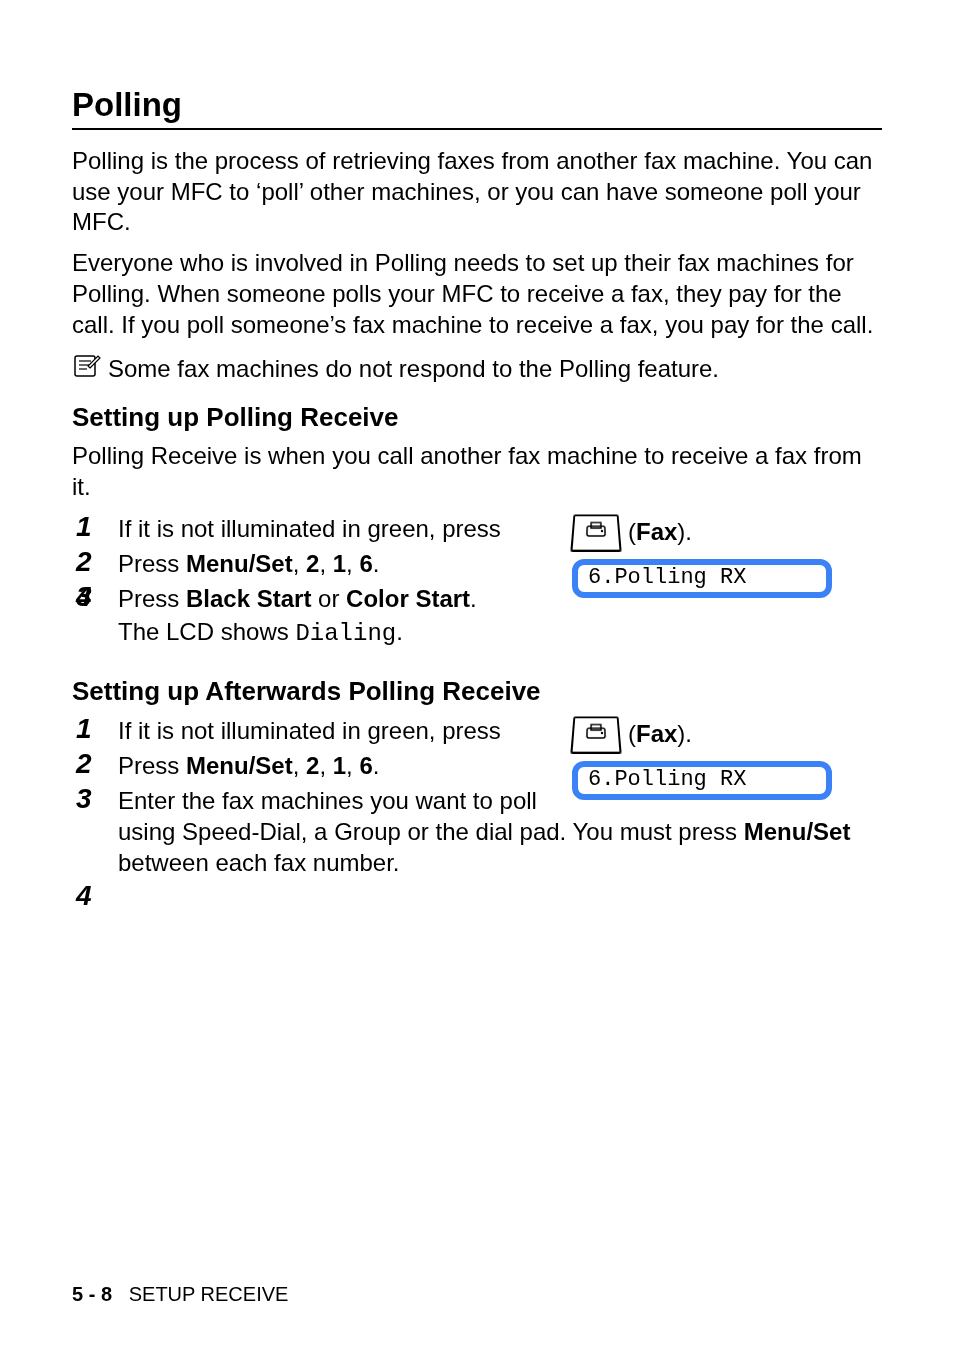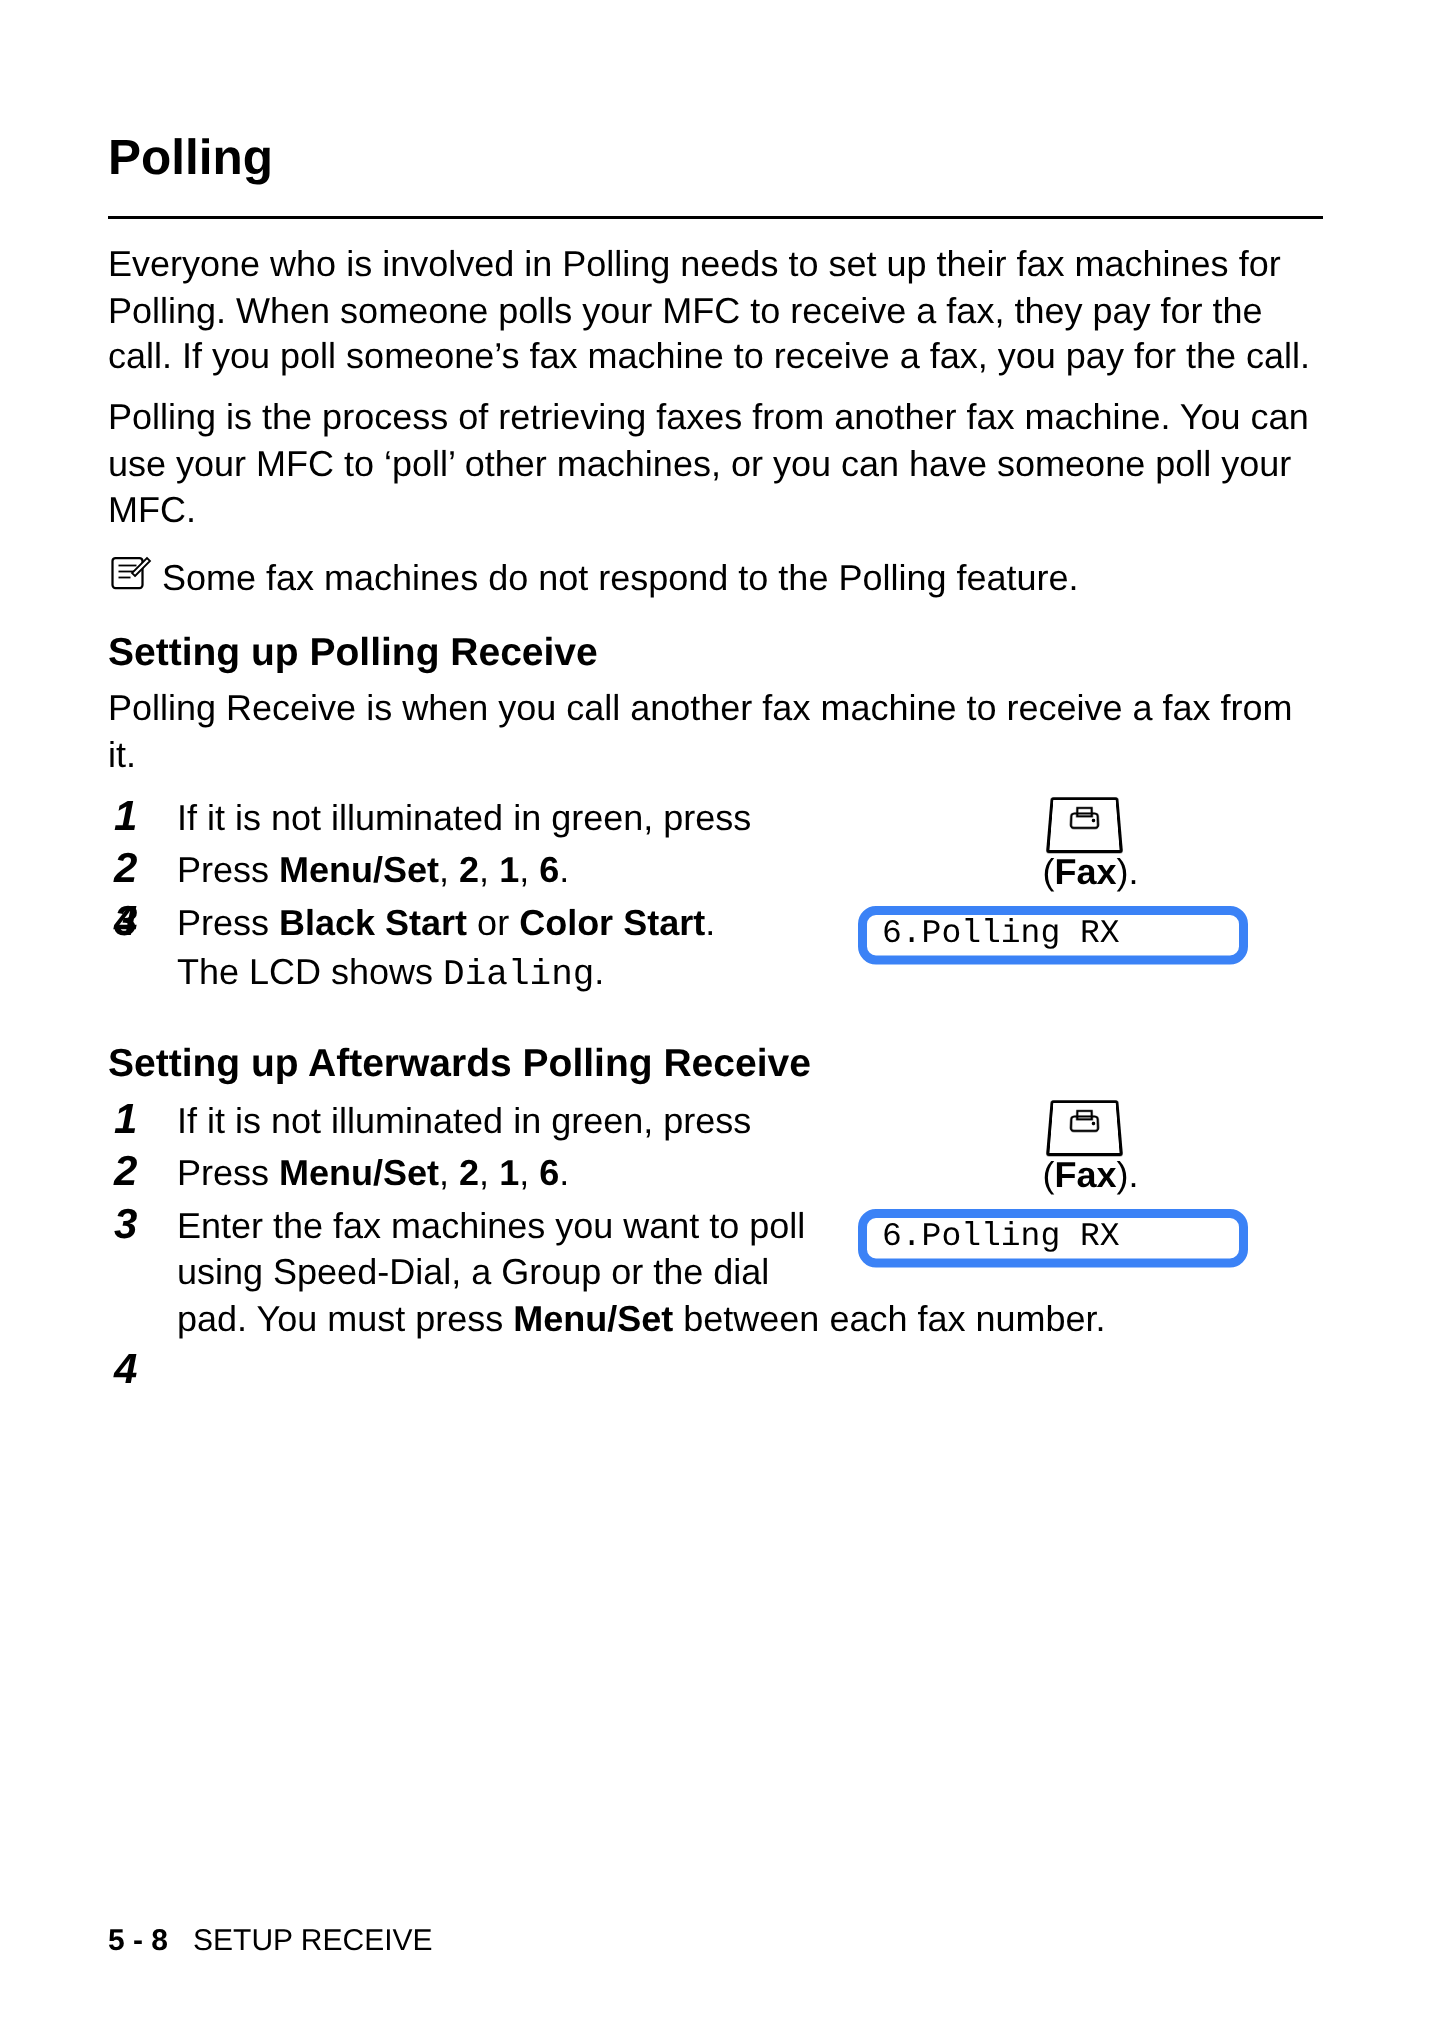--- a/index.html
+++ b/index.html
@@ -13,21 +13,21 @@
   }
   .page {
     padding: 86px 72px 0 72px;
     position: relative;
     box-sizing: border-box;
     height: 1352px;
   }
   .h1 {
     font-size: 33px;
     font-weight: bold;
-    margin: 0 0 20px 0;
+    margin: 0 0 4px 0;
   }
   .hr {
     border: none;
     border-top: 2px solid #000;
     margin: 4px 0 16px 0;
   }
   .para {
     font-size: 24px;
     line-height: 1.28;
     margin: 0 0 10px 0;
@@ -54,21 +54,20 @@
   }
   .step-float {
     float: right;
     width: 310px;
     margin-left: 10px;
   }
   .fax-row {
     display: flex;
     align-items: center;
     margin-bottom: 8px;
-    flex-direction: column;
   }
   .fax-key {
     border: 2px solid #000;
     border-radius: 2px;
     width: 44px;
     height: 34px;
     display: flex;
     align-items: center;
     justify-content: center;
     transform: perspective(60px) rotateX(12deg);
@@ -137,22 +136,22 @@
   }
 </style>
 </head>
 <body>
 
 <div class="page">
 
   <div class="h1">Polling</div>
   <hr class="hr">
 
+  <p class="para">Polling is the process of retrieving faxes from another fax machine. You can use your MFC to ‘poll’ other machines, or you can have someone poll your MFC.</p>
   <p class="para">Everyone who is involved in Polling needs to set up their fax machines for Polling. When someone polls your MFC to receive a fax, they pay for the call. If you poll someone’s fax machine to receive a fax, you pay for the call.</p>
-  <p class="para">Polling is the process of retrieving faxes from another fax machine. You can use your MFC to ‘poll’ other machines, or you can have someone poll your MFC.</p>
 
   <div class="note-row">
     <span class="note-icon">
       <svg width="30" height="28" viewBox="0 0 30 28">
         <rect x="3" y="4" width="20" height="20" rx="2" fill="none" stroke="#000" stroke-width="1.5"></rect>
         <line x1="7" y1="9" x2="19" y2="9" stroke="#000" stroke-width="1.2"></line>
         <line x1="7" y1="13" x2="19" y2="13" stroke="#000" stroke-width="1.2"></line>
         <line x1="7" y1="17" x2="15" y2="17" stroke="#000" stroke-width="1.2"></line>
         <path d="M18 16 L28 6 L26 4 L16 14 Z" fill="#fff" stroke="#000" stroke-width="1.2"></path>
       </svg>

